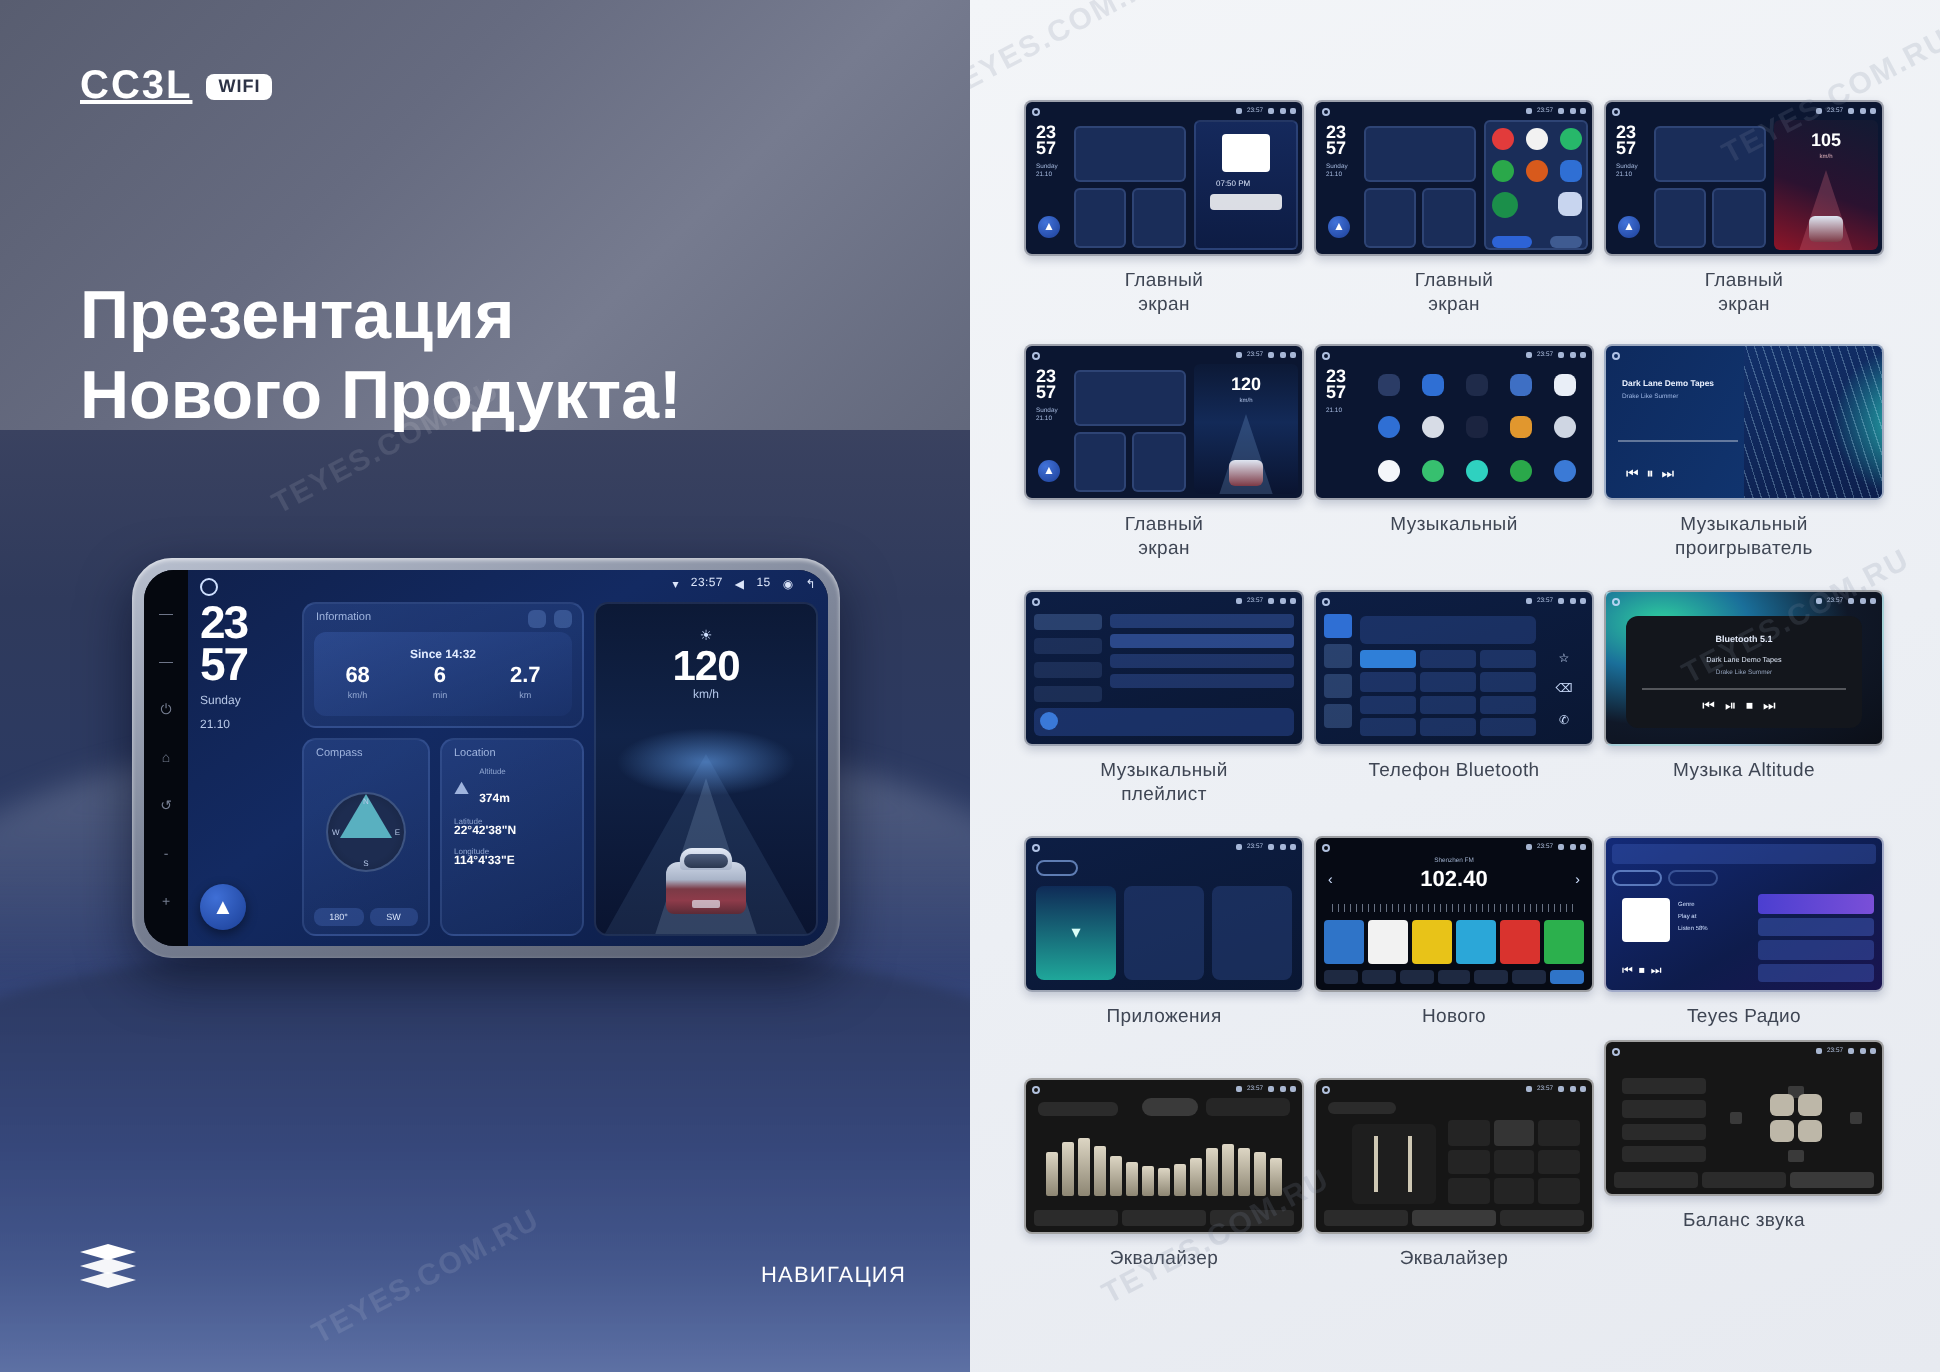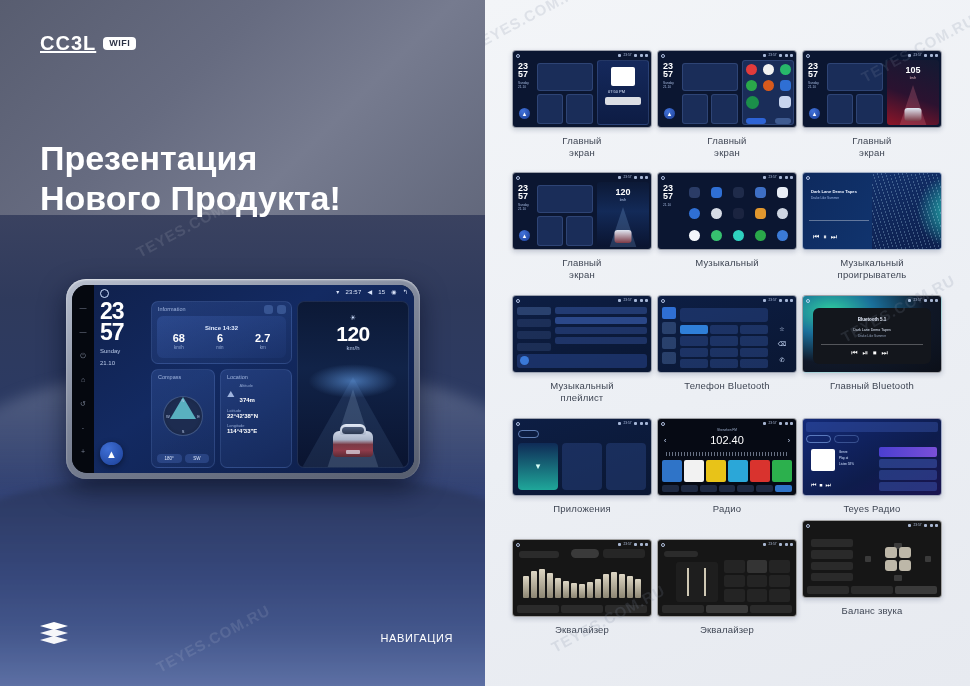--- a/index.html
+++ b/index.html
@@ -661,21 +661,21 @@
           </div>
         <div style="position:absolute;left:10px;top:12px;right:10px;bottom:8px;border-radius:6px;background:#13161c;">
           <div style="position:absolute;left:50%;top:9px;transform:translateX(-50%);color:#eaf1ff;font-size:4.5px;font-weight:700;display:flex;gap:2px;align-items:center;">Bluetooth 5.1</div>
           <div style="position:absolute;left:50%;top:20px;transform:translateX(-50%);color:#dde6f5;font-size:3.6px;">Dark Lane Demo Tapes</div>
           <div style="position:absolute;left:50%;top:26px;transform:translateX(-50%);color:#93a2bb;font-size:3.2px;">Drake Like Summer</div>
           <div style="position:absolute;left:8px;right:8px;top:36px;height:1.2px;background:rgba(255,255,255,.28);"></div>
           <div style="position:absolute;left:50%;bottom:7px;transform:translateX(-50%);color:#fff;font-size:7px;letter-spacing:5px;">⏮⏯⏹⏭</div>
         </div>
       </div>
       <div class="cap">
-        <div>Главный Bluetooth</div>
+        <div>Музыка Altitude</div>
         <div></div>
       </div>
     </div>
 
     <div class="cell" style="left:27px; top:418px;">
       <div class="thumb" style="background:linear-gradient(160deg,#0d1e44,#0a1733);">
         <div class="t-home"></div>
         <div class="t-status">
             <i></i>
             <span class="tt">23:57</span>
@@ -707,21 +707,21 @@
       <div class="thumb" style="background:#060a14;">
         <div class="t-home"></div>
         <div class="t-status">
             <i></i>
             <span class="tt">23:57</span>
             <i></i>
             <i></i>
             <i></i>
           </div>
         <div style="position:absolute;left:50%;top:9px;transform:translateX(-50%);color:#9fb0cd;font-size:3.2px;">Shenzhen FM</div>
-        <div style="position:absolute;left:50%;top:15px;transform:translateX(-50%);color:#fff;font-size:11px;font-weight:400;">102.40</div>
+        <div style="position:absolute;left:50%;top:15px;transform:translateX(-50%);color:#fff;font-size:11px;font-weight:700;">102.40</div>
         <div style="position:absolute;left:6px;top:18px;color:#cfe0ff;font-size:7px;">‹</div>
         <div style="position:absolute;right:6px;top:18px;color:#cfe0ff;font-size:7px;">›</div>
         <div style="position:absolute;left:8px;right:8px;top:33px;height:4px;background:repeating-linear-gradient(90deg,rgba(200,215,240,.5) 0 .6px,rgba(0,0,0,0) .6px 3px);"></div>
         <div style="position:absolute;left:4px;top:41px;right:4px;height:22px;display:flex;gap:2px;">
           <span style="flex:1;background:#2f74c8;border-radius:2px;"></span>
           <span style="flex:1;background:#f2f2f2;border-radius:2px;"></span>
           <span style="flex:1;background:#e8c318;border-radius:2px;"></span>
           <span style="flex:1;background:#2ba7d8;border-radius:2px;"></span>
           <span style="flex:1;background:#d9332e;border-radius:2px;"></span>
           <span style="flex:1;background:#2cb04d;border-radius:2px;"></span>
@@ -730,21 +730,21 @@
           <span style="flex:1;background:rgba(60,80,120,.45);border-radius:2px;"></span>
           <span style="flex:1;background:rgba(60,80,120,.45);border-radius:2px;"></span>
           <span style="flex:1;background:rgba(60,80,120,.45);border-radius:2px;"></span>
           <span style="flex:1;background:rgba(60,80,120,.45);border-radius:2px;"></span>
           <span style="flex:1;background:rgba(60,80,120,.45);border-radius:2px;"></span>
           <span style="flex:1;background:rgba(60,80,120,.45);border-radius:2px;"></span>
           <span style="flex:1;background:#2f74c8;border-radius:2px;"></span>
         </div>
       </div>
       <div class="cap">
-        <div>Радио</div>
+        <div>Нового</div>
         <div></div>
       </div>
     </div>
 
     <div class="cell" style="left:317px; top:418px;">
       <div class="thumb" style="background:linear-gradient(150deg,#132a78,#0e1c4c 60%,#1a1450);">
         <div style="position:absolute;left:3px;top:3px;right:3px;height:10px;background:rgba(60,90,180,.4);border-radius:2px;"></div>
         <div style="position:absolute;left:3px;top:16px;right:3px;height:8px;display:flex;gap:3px;">
           <span style="flex:1;border:.6px solid rgba(150,190,255,.55);border-radius:4px;"></span>
           <span style="flex:1;border:.6px solid rgba(150,190,255,.3);border-radius:4px;"></span>

